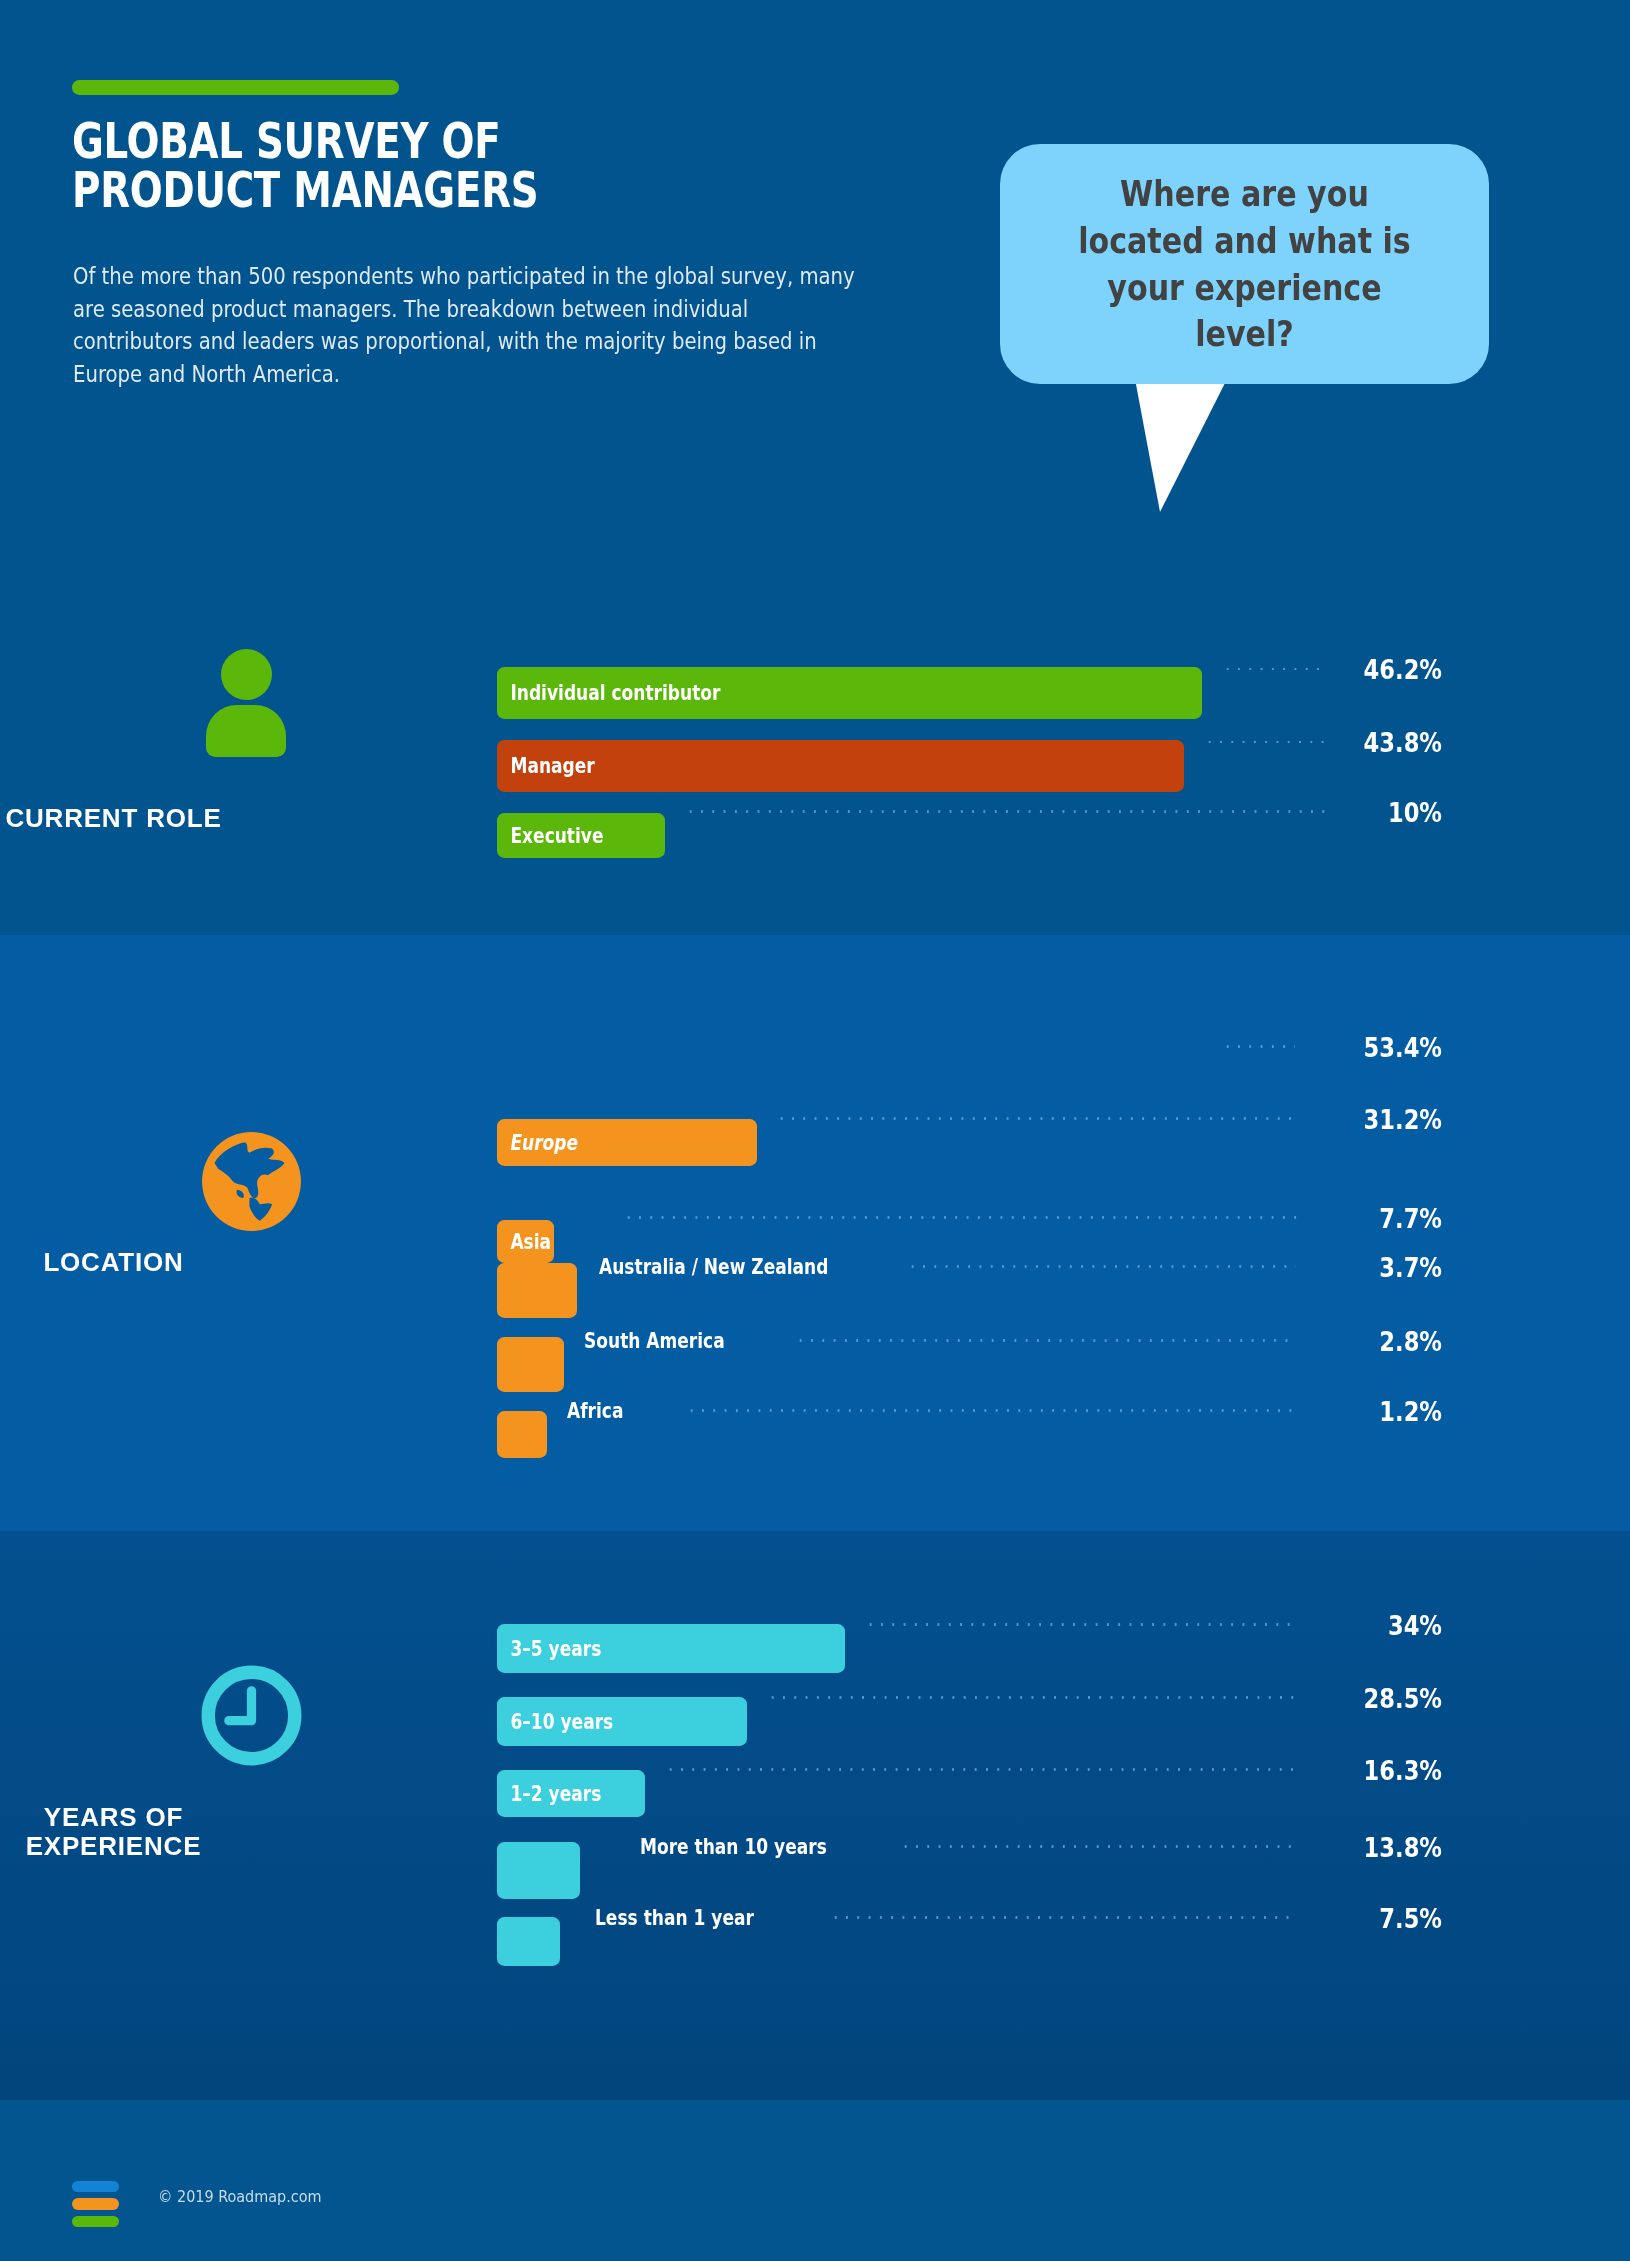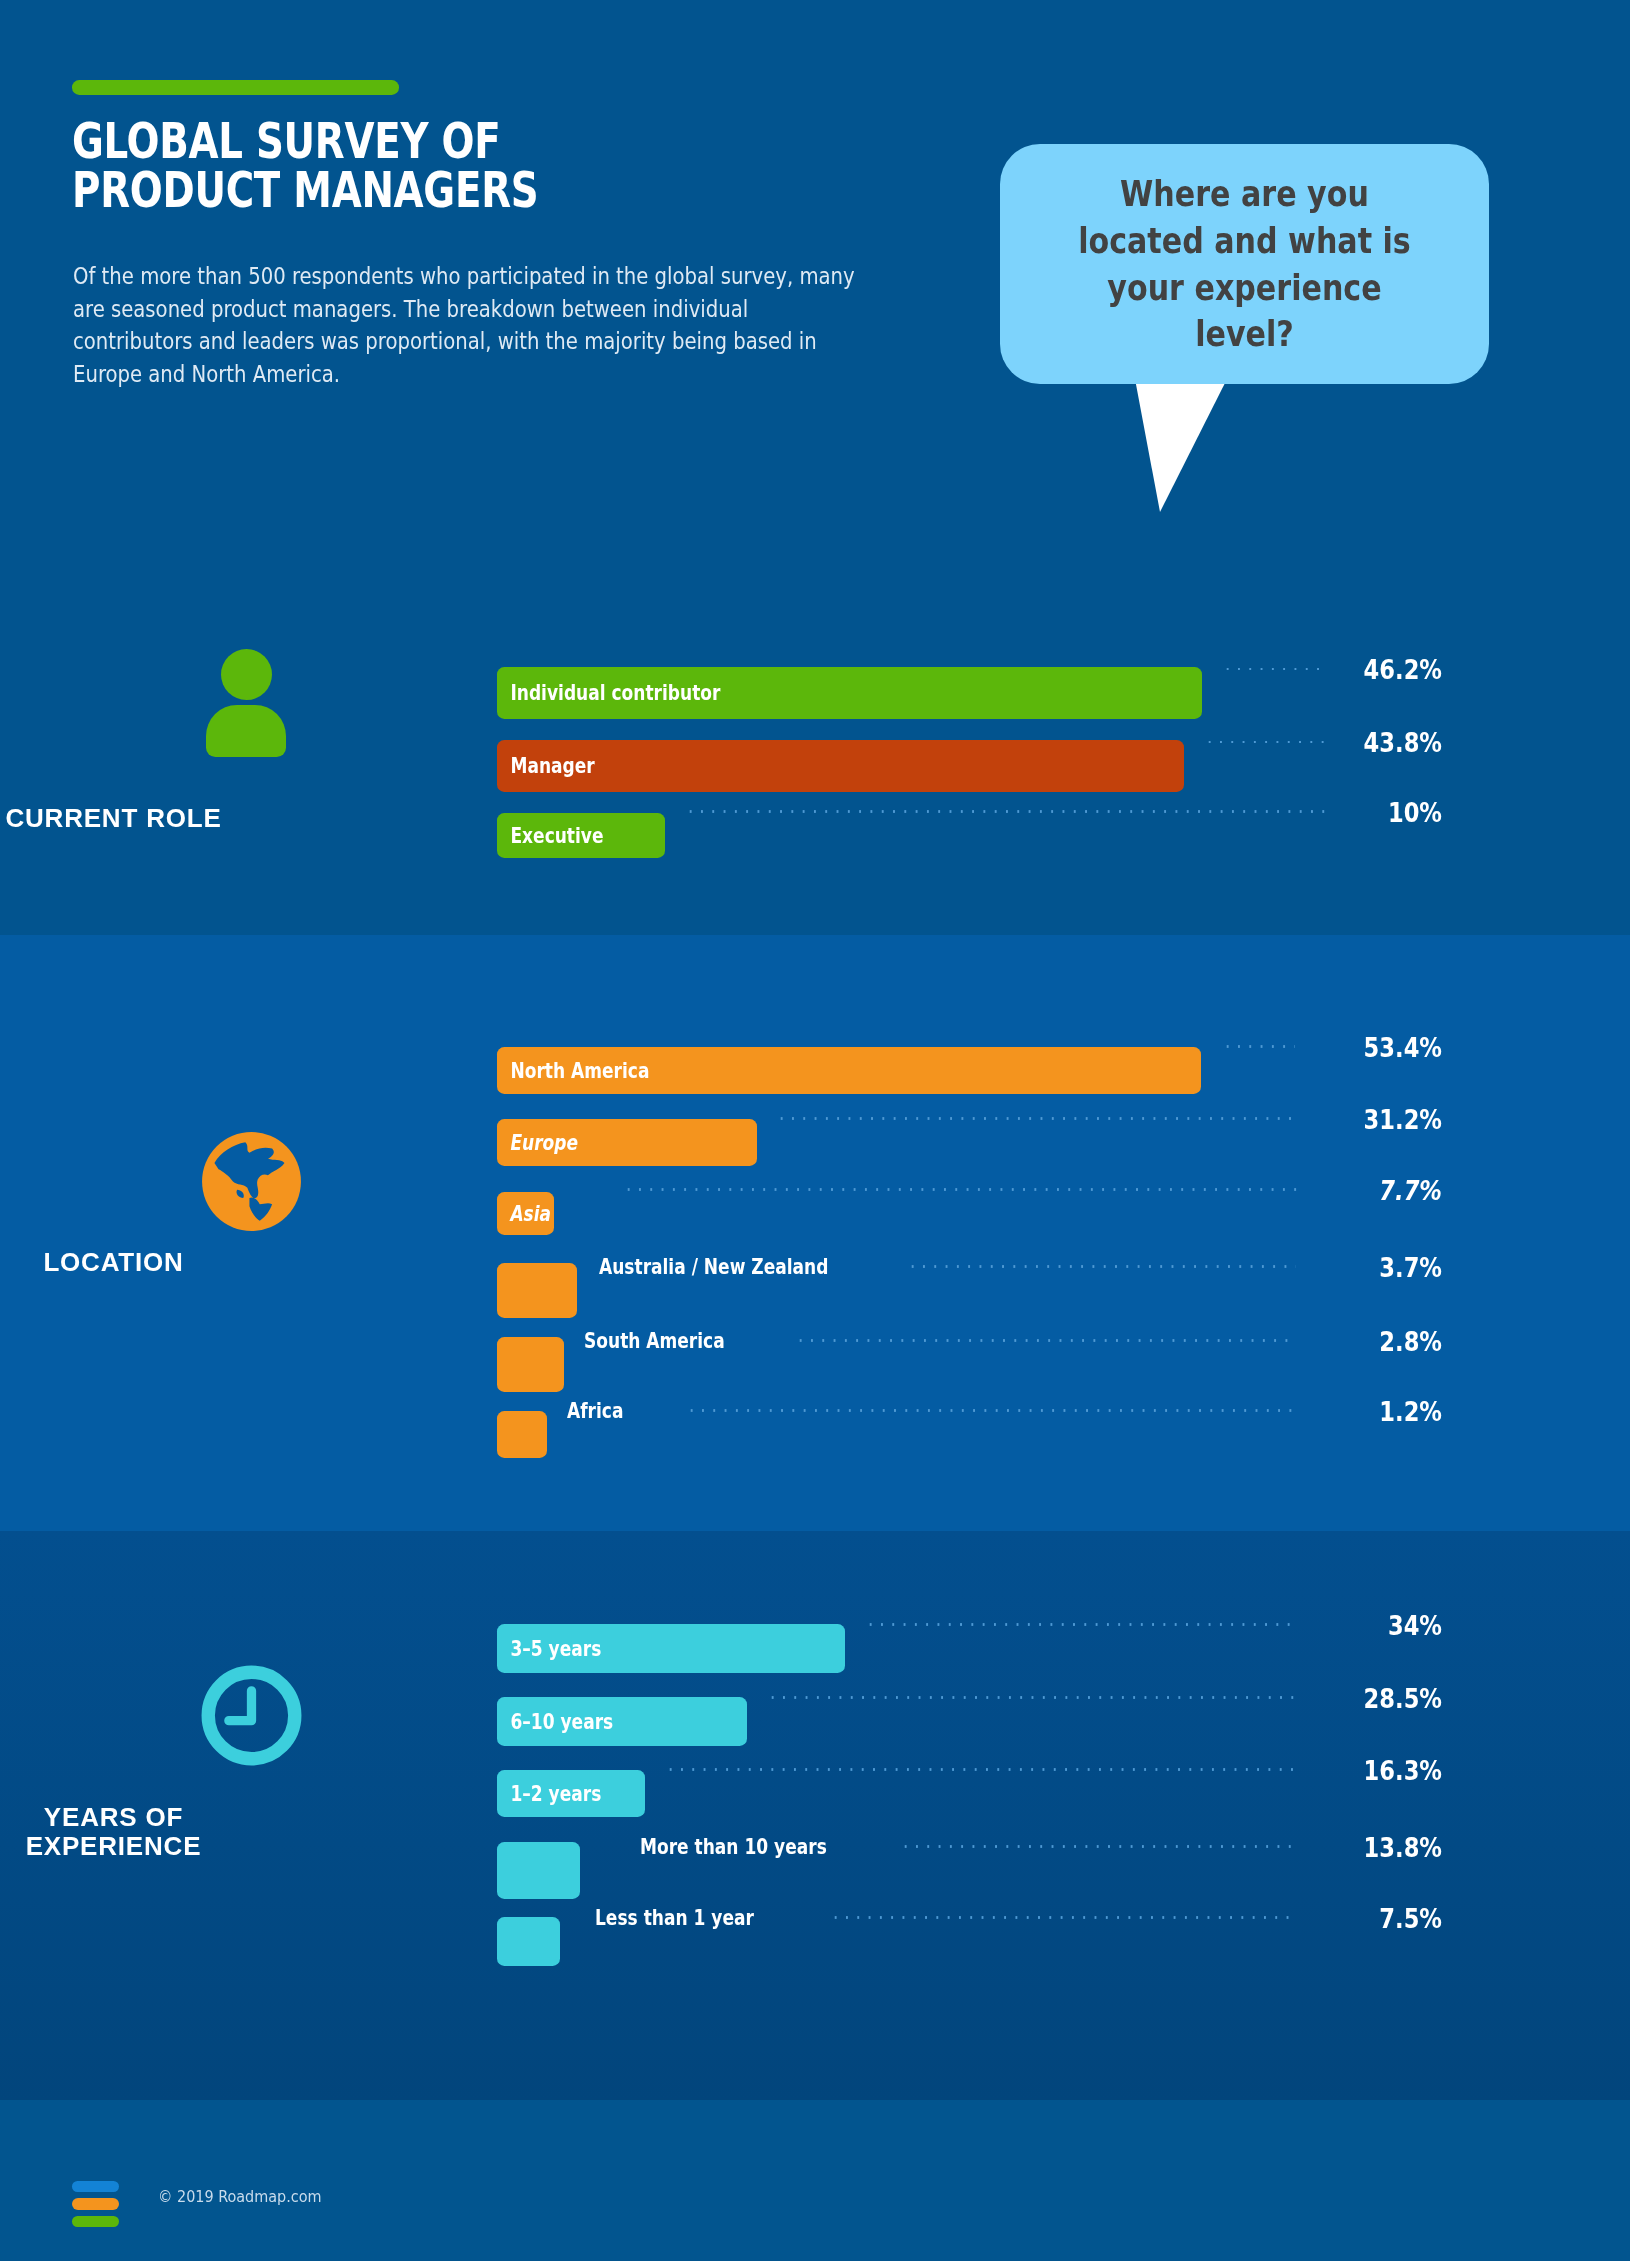--- a/index.html
+++ b/index.html
@@ -185,36 +185,33 @@
                C42 52 36 54 32 50 C28 44 22 40 18 38 Z"></path>
       <path fill="#045ca3" d="M48 66 C52 64 56 68 58 72 C62 72 66 70 70 72
                C68 78 64 84 58 88 C54 86 50 80 48 74 Z"></path>
       <path fill="#045ca3" d="M36 58 C40 58 44 62 42 66 C38 66 34 62 36 58 Z"></path>
     </svg>
   </div>
 
   <div class="section-label" style="left:-33px; top:1248px;">LOCATION</div>
 
   <div class="bar-row" style="top:1023px; height:47px;">
-    <div class="bar" style="width:704px; height:47px; background:#f4941e;">
-      <span class="bar-label-inside">North America</span>
-    </div>
     <div class="leader" style="left:725px; top:22px; width:73px;"></div>
     <div class="pct" style="top:8.7px;">53.4%</div>
   </div>
 
   <div class="bar-row" style="top:1095px; height:47px;">
     <div class="bar" style="width:260px; height:47px; background:#f4941e;font-style:italic;">
       <span class="bar-label-inside">Europe</span>
     </div>
     <div class="leader" style="left:279px; top:22px; width:519px;"></div>
     <div class="pct" style="top:8.7px;">31.2%</div>
   </div>
 
-  <div class="bar-row" style="top:1168px; height:43px;font-style:italic;">
+  <div class="bar-row" style="top:1196px; height:43px;">
     <div class="bar" style="width:57px; height:43px; background:#f4941e;">
       <span class="bar-label-inside">Asia</span>
     </div>
     <div class="leader" style="left:126px; top:20px; width:675px;"></div>
     <div class="pct" style="top:6.7px;">7.7%</div>
   </div>
 
   <div class="bar-row" style="top:1239px; height:55px;padding-left:40px;">
     <div class="bar" style="width:80px; height:55px; background:#f4941e;"></div>
     <span class="bar-label-outside" style="left:102px; top:16px;">Australia / New Zealand</span>

